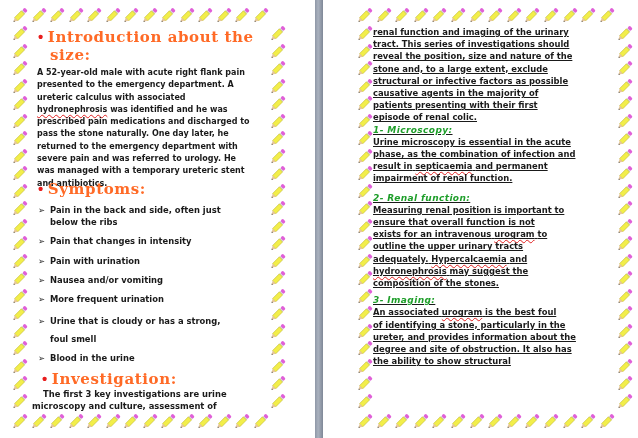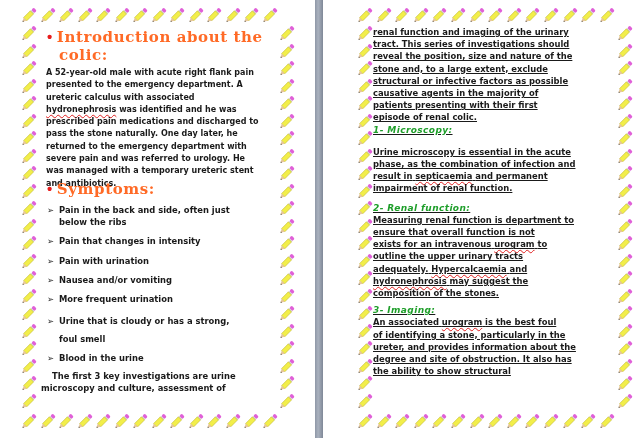--- a/index.html
+++ b/index.html
@@ -1,18 +1,18 @@
 <!DOCTYPE html>
 <html><head>
 <meta charset="utf-8">
 <style>
   html,body{margin:0;padding:0;}
   body{width:638px;height:438px;overflow:hidden;background:#ffffff;position:relative;font-family:"DejaVu Sans","Liberation Sans",sans-serif;}
   .page{position:absolute;top:0;height:438px;background:#fff;overflow:hidden;}
-  #page-left{left:9px;width:305px;}
+  #page-left{left:0;width:305px;}
   #page-right{left:330px;width:308px;}
   .gutter{position:absolute;top:0;left:305px;width:25px;height:438px;background:#ffffff;}
   .gutter-bar{position:absolute;left:10px;top:0;width:8px;height:438px;background:linear-gradient(90deg,#8e97a6,#a9b1be 40%,#7f8897);}
   .pencil{position:absolute;width:18px;height:18px;}
   .content{position:absolute;color:#1a1a1a;font-size:8.4px;line-height:12.2px;font-weight:bold;}
   .h1{font-family:"DejaVu Serif","Liberation Serif",serif;color:#ff6a26;font-size:15px;line-height:18px;font-weight:bold;letter-spacing:0.6px;}
   .bullet-dot{color:#e81c1c;font-family:"Liberation Sans",sans-serif;margin-right:4px;}
   .sub{color:#1e9e2a;font-style:italic;font-weight:bold;font-size:9px;letter-spacing:0.4px;}
   .spell{text-decoration:underline wavy #e02020;text-decoration-thickness:1px;text-underline-offset:2px;}
   .sym{margin:0 0 7px 0;padding-left:12px;text-indent:-12px;}
@@ -671,21 +671,21 @@
             <polygon points="7,13.2 11.5,13.2 9.25,17" fill="#e8c89a"></polygon>
             <polygon points="8.5,15.7 10,15.7 9.25,17" fill="#222"></polygon>
           </g>
         </svg></div>
     </div>
 
   <div class="content" style="left:38px;top:28px;width:240px;">
     <div class="h1">
       <span class="bullet-dot">•</span><span>Introduction about the</span>
     </div>
-    <div class="h1" style="padding-left:12px;margin-bottom:3px;">colic:</div>
+    <div class="h1" style="padding-left:12px;margin-bottom:3px;">size:</div>
     <div style="font-size:8px;line-height:12.3px;margin-left:-1px;">
       <p>A 52-year-old male with acute right flank pain</p>
       <p>presented to the emergency department. A</p>
       <p>ureteric calculus with associated</p>
       <p><span class="spell">hydronephrosis</span> <span>was identified and he was</span></p>
       <p>prescribed pain medications and discharged to</p>
       <p>pass the stone naturally. One day later, he</p>
       <p>returned to the emergency department with</p>
       <p>severe pain and was referred to urology. He</p>
       <p>was managed with a temporary ureteric stent</p>
@@ -702,20 +702,23 @@
       <p class="sym"><span class="arrow">➢</span><span>Pain that changes in intensity</span></p>
       <p class="sym"><span class="arrow">➢</span><span>Pain with urination</span></p>
       <p class="sym"><span class="arrow">➢</span><span>Nausea and/or vomiting</span></p>
       <p class="sym"><span class="arrow">➢</span><span>More frequent urination</span></p>
       <p class="sym" style="line-height:18px;margin-bottom:4px;"><span class="arrow">➢</span><span>Urine that is cloudy or has a strong,</span><br><span>foul smell</span></p>
       <p class="sym"><span class="arrow">➢</span><span>Blood in the urine</span></p>
     </div>
   </div>
 
   <div class="content" style="left:32px;top:370px;width:250px;">
+    <div class="h1" style="margin-left:10px;">
+      <span class="bullet-dot">•</span><span>Investigation:</span>
+    </div>
     <p style="padding-left:11px;">The first 3 key investigations are urine</p>
     <p>microscopy and culture, assessment of</p>
   </div>
 </div>
 
 <div class="gutter">
   <div class="gutter-bar"></div>
 </div>
 
 <div id="page-right" class="page">
@@ -1372,32 +1375,32 @@
 
   <div class="content" style="left:43px;top:26px;width:240px;text-decoration:underline;">
     <p>renal function and imaging of the urinary</p>
     <p>tract. This series of investigations should</p>
     <p>reveal the position, size and nature of the</p>
     <p>stone and, to a large extent, exclude</p>
     <p>structural or infective factors as possible</p>
     <p>causative agents in the majority of</p>
     <p>patients presenting with their first</p>
     <p>episode of renal colic.</p>
-    <p class="sub" style="margin-bottom:10px;">1- Microscopy:</p>
+    <p class="sub" style="">1- Microscopy:</p>
 
     <div>
       <p>Urine microscopy is essential in the acute</p>
       <p>phase, as the combination of infection and</p>
       <p><span>result in</span> <span class="spell">septicaemia</span> <span>and permanent</span></p>
       <p>impairment of renal function.</p>
     </div>
 
     <p class="sub" style="margin-top:7px;">2- Renal function:</p>
     <div>
-      <p>Measuring renal function is department to</p>
+      <p>Measuring renal position is important to</p>
       <p>ensure that overall function is not</p>
       <p><span>exists for an intravenous</span> <span class="spell">urogram</span> <span>to</span></p>
       <p>outline the upper urinary tracts</p>
       <p><span>adequately.</span> <span class="spell">Hypercalcaemia</span> <span>and</span></p>
       <p><span class="spell">hydronephrosis</span> <span>may suggest the</span></p>
       <p>composition of the stones.</p>
     </div>
 
     <p class="sub" style="margin-top:5px;">3- Imaging:</p>
     <div>

